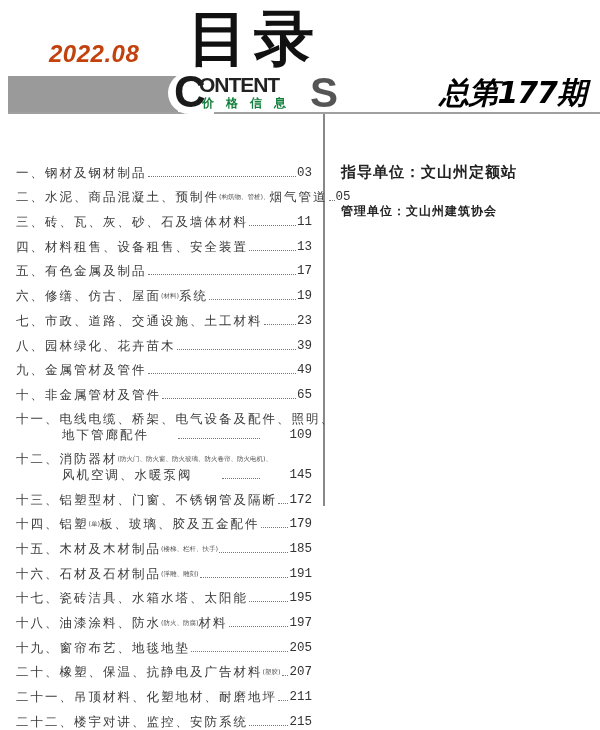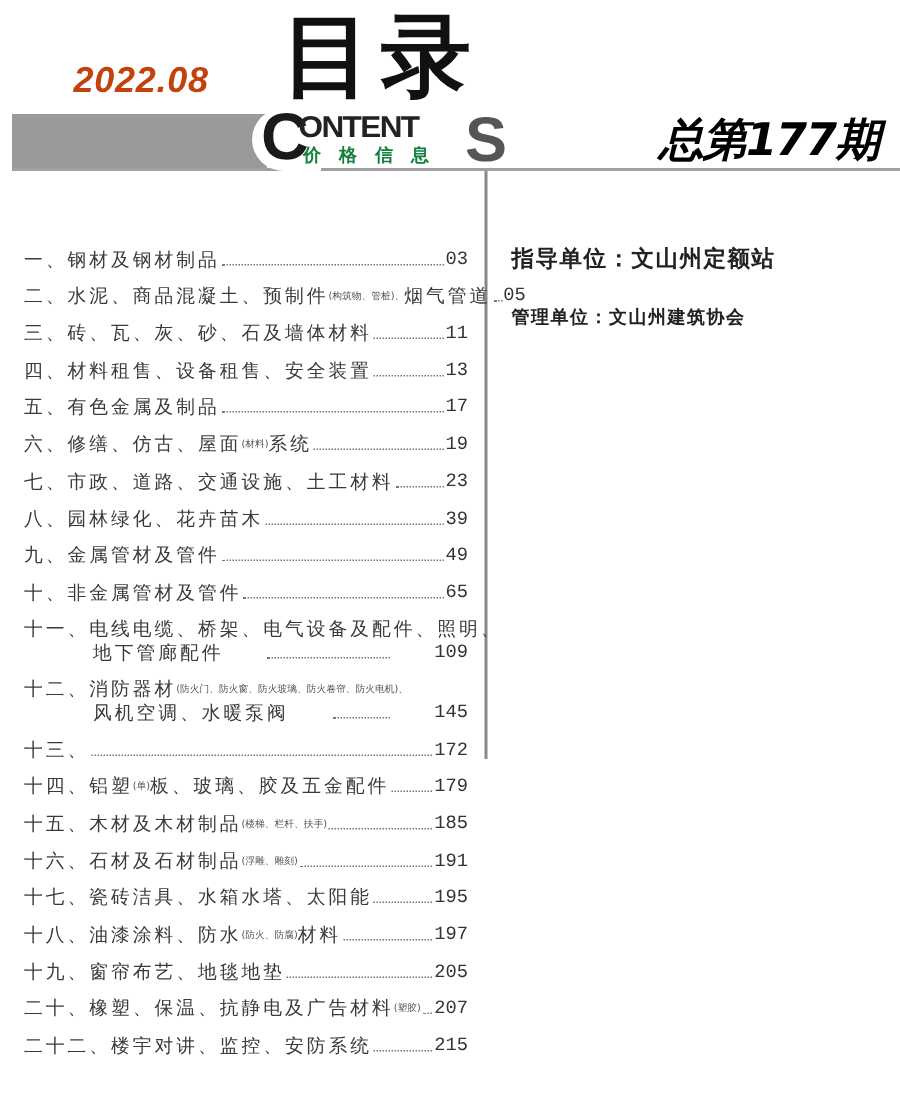--- a/index.html
+++ b/index.html
@@ -193,20 +193,21 @@
     </div>
     <div class="line2">
       <span class="title">风机空调、水暖泵阀</span>
       <span class="dots"></span>
       <span class="page">145</span>
     </div>
   </div>
 
   <div class="toc-row">
     <span class="num">十三、</span>
+    <span class="title">铝塑型材、门窗、不锈钢管及隔断</span>
     <span class="dots"></span>
     <span class="page">172</span>
   </div>
 
   <div class="toc-row">
     <span class="num">十四、</span>
     <span class="title">铝塑</span>
     <span class="note">(单)</span>
     <span class="title">板、玻璃、胶及五金配件</span>
     <span class="dots"></span>
@@ -253,20 +254,26 @@
   </div>
 
   <div class="toc-row">
     <span class="num">二十、</span>
     <span class="title">橡塑、保温、抗静电及广告材料</span>
     <span class="note">(塑胶)</span>
     <span class="dots"></span>
     <span class="page">207</span>
   </div>
 
+  <div class="toc-row">
+    <span class="num">二十一、</span>
+    <span class="title">吊顶材料、化塑地材、耐磨地坪</span>
+    <span class="dots"></span>
+    <span class="page">211</span>
+  </div>
 
   <div class="toc-row">
     <span class="num">二十二、</span>
     <span class="title">楼宇对讲、监控、安防系统</span>
     <span class="dots"></span>
     <span class="page">215</span>
   </div>
 
   <div class="toc-row">
     

